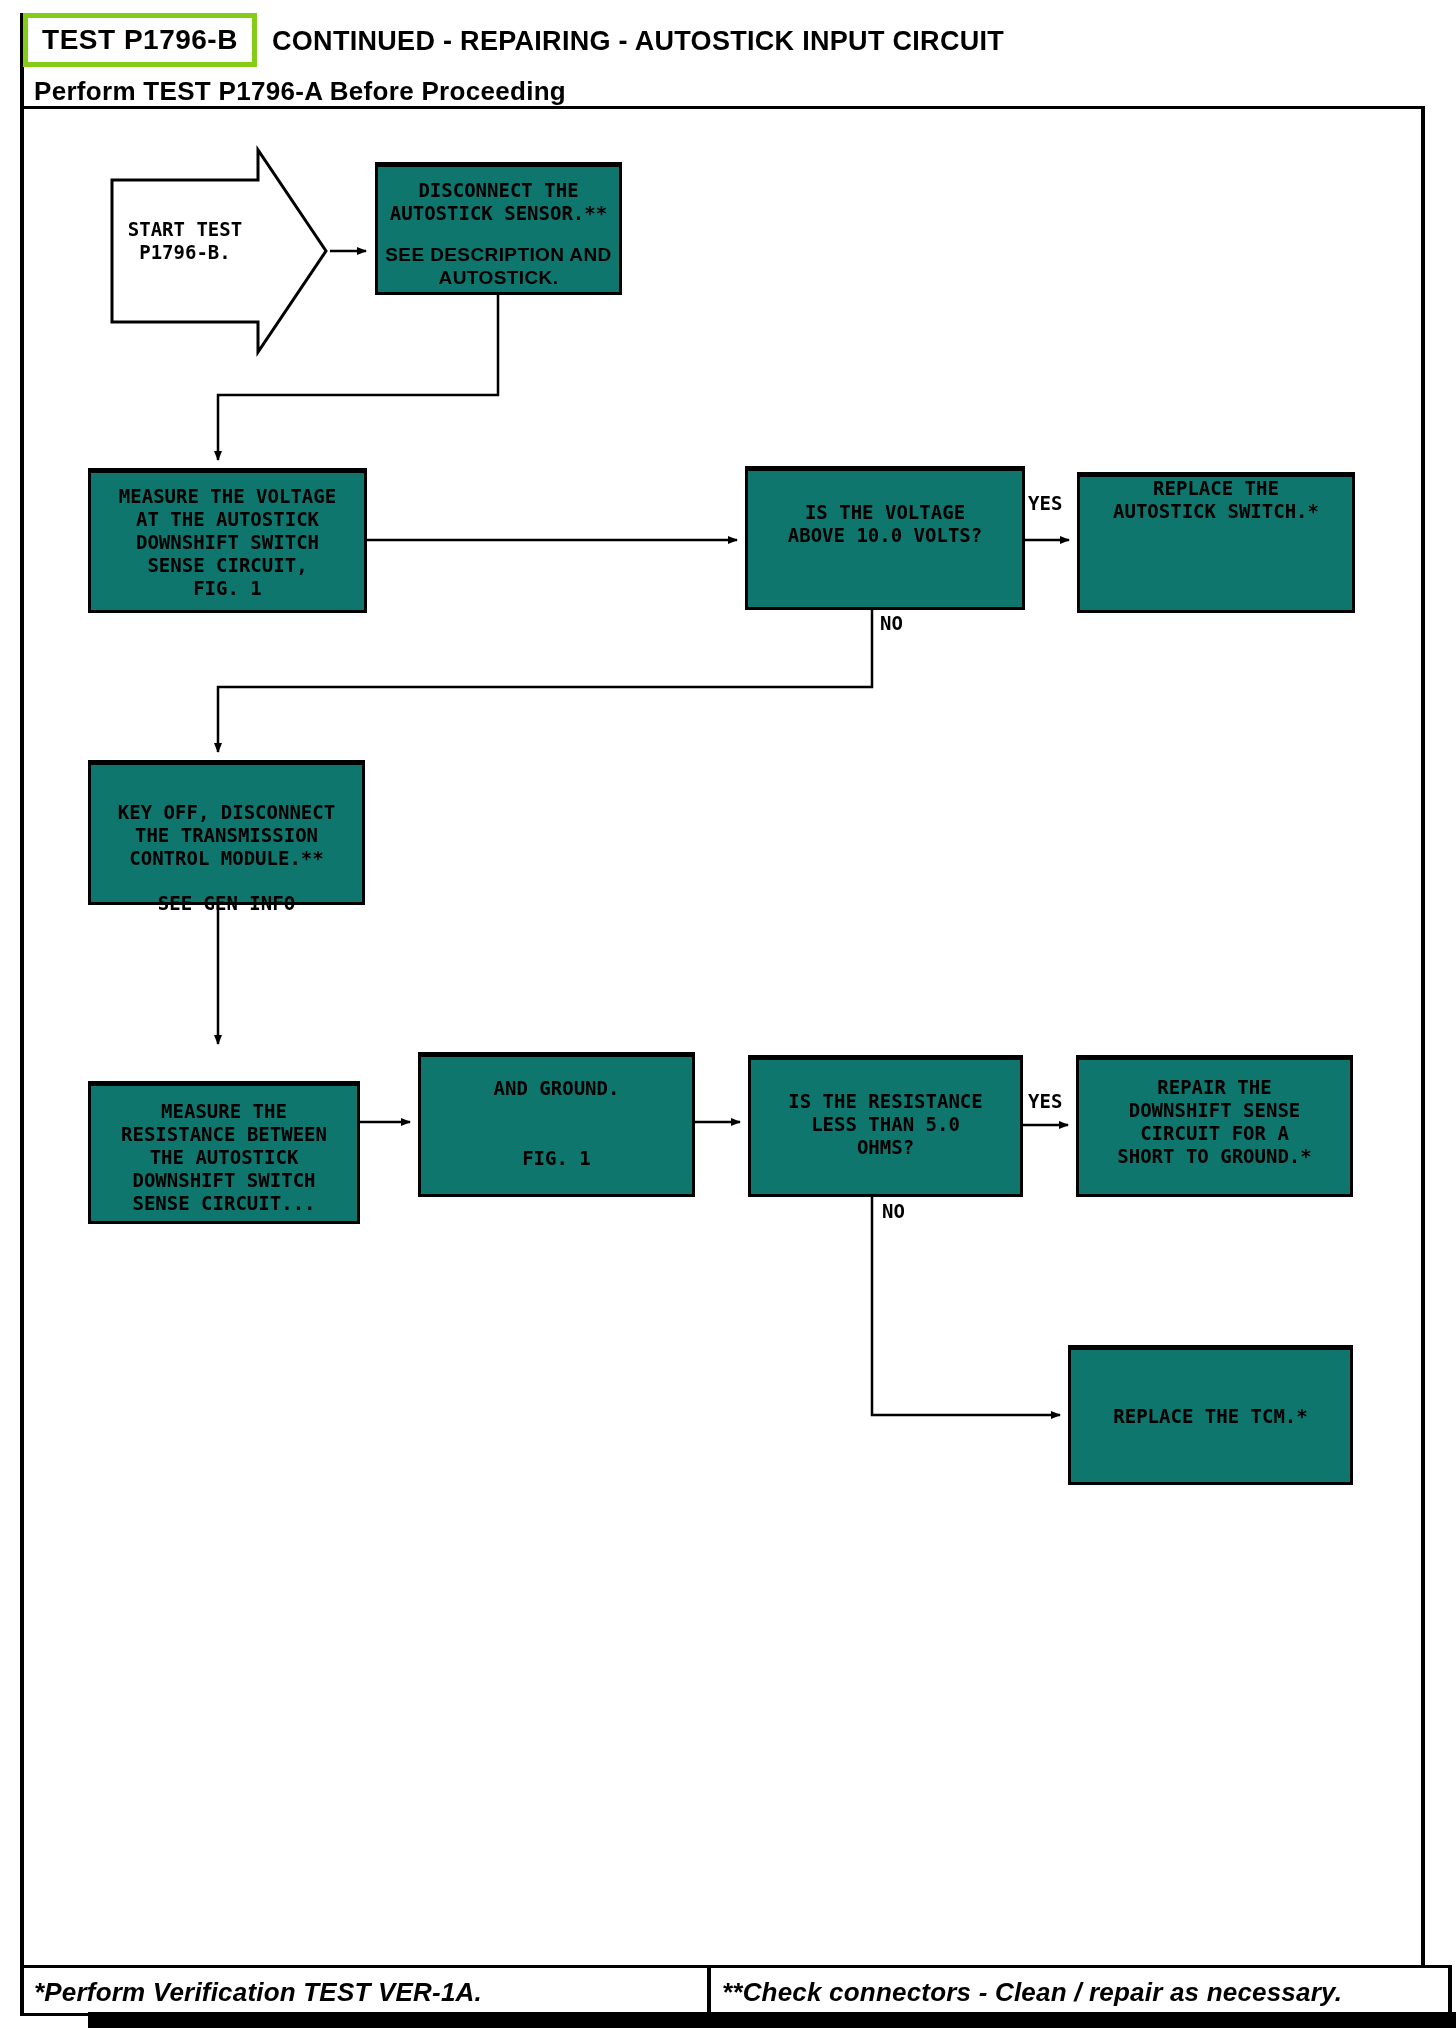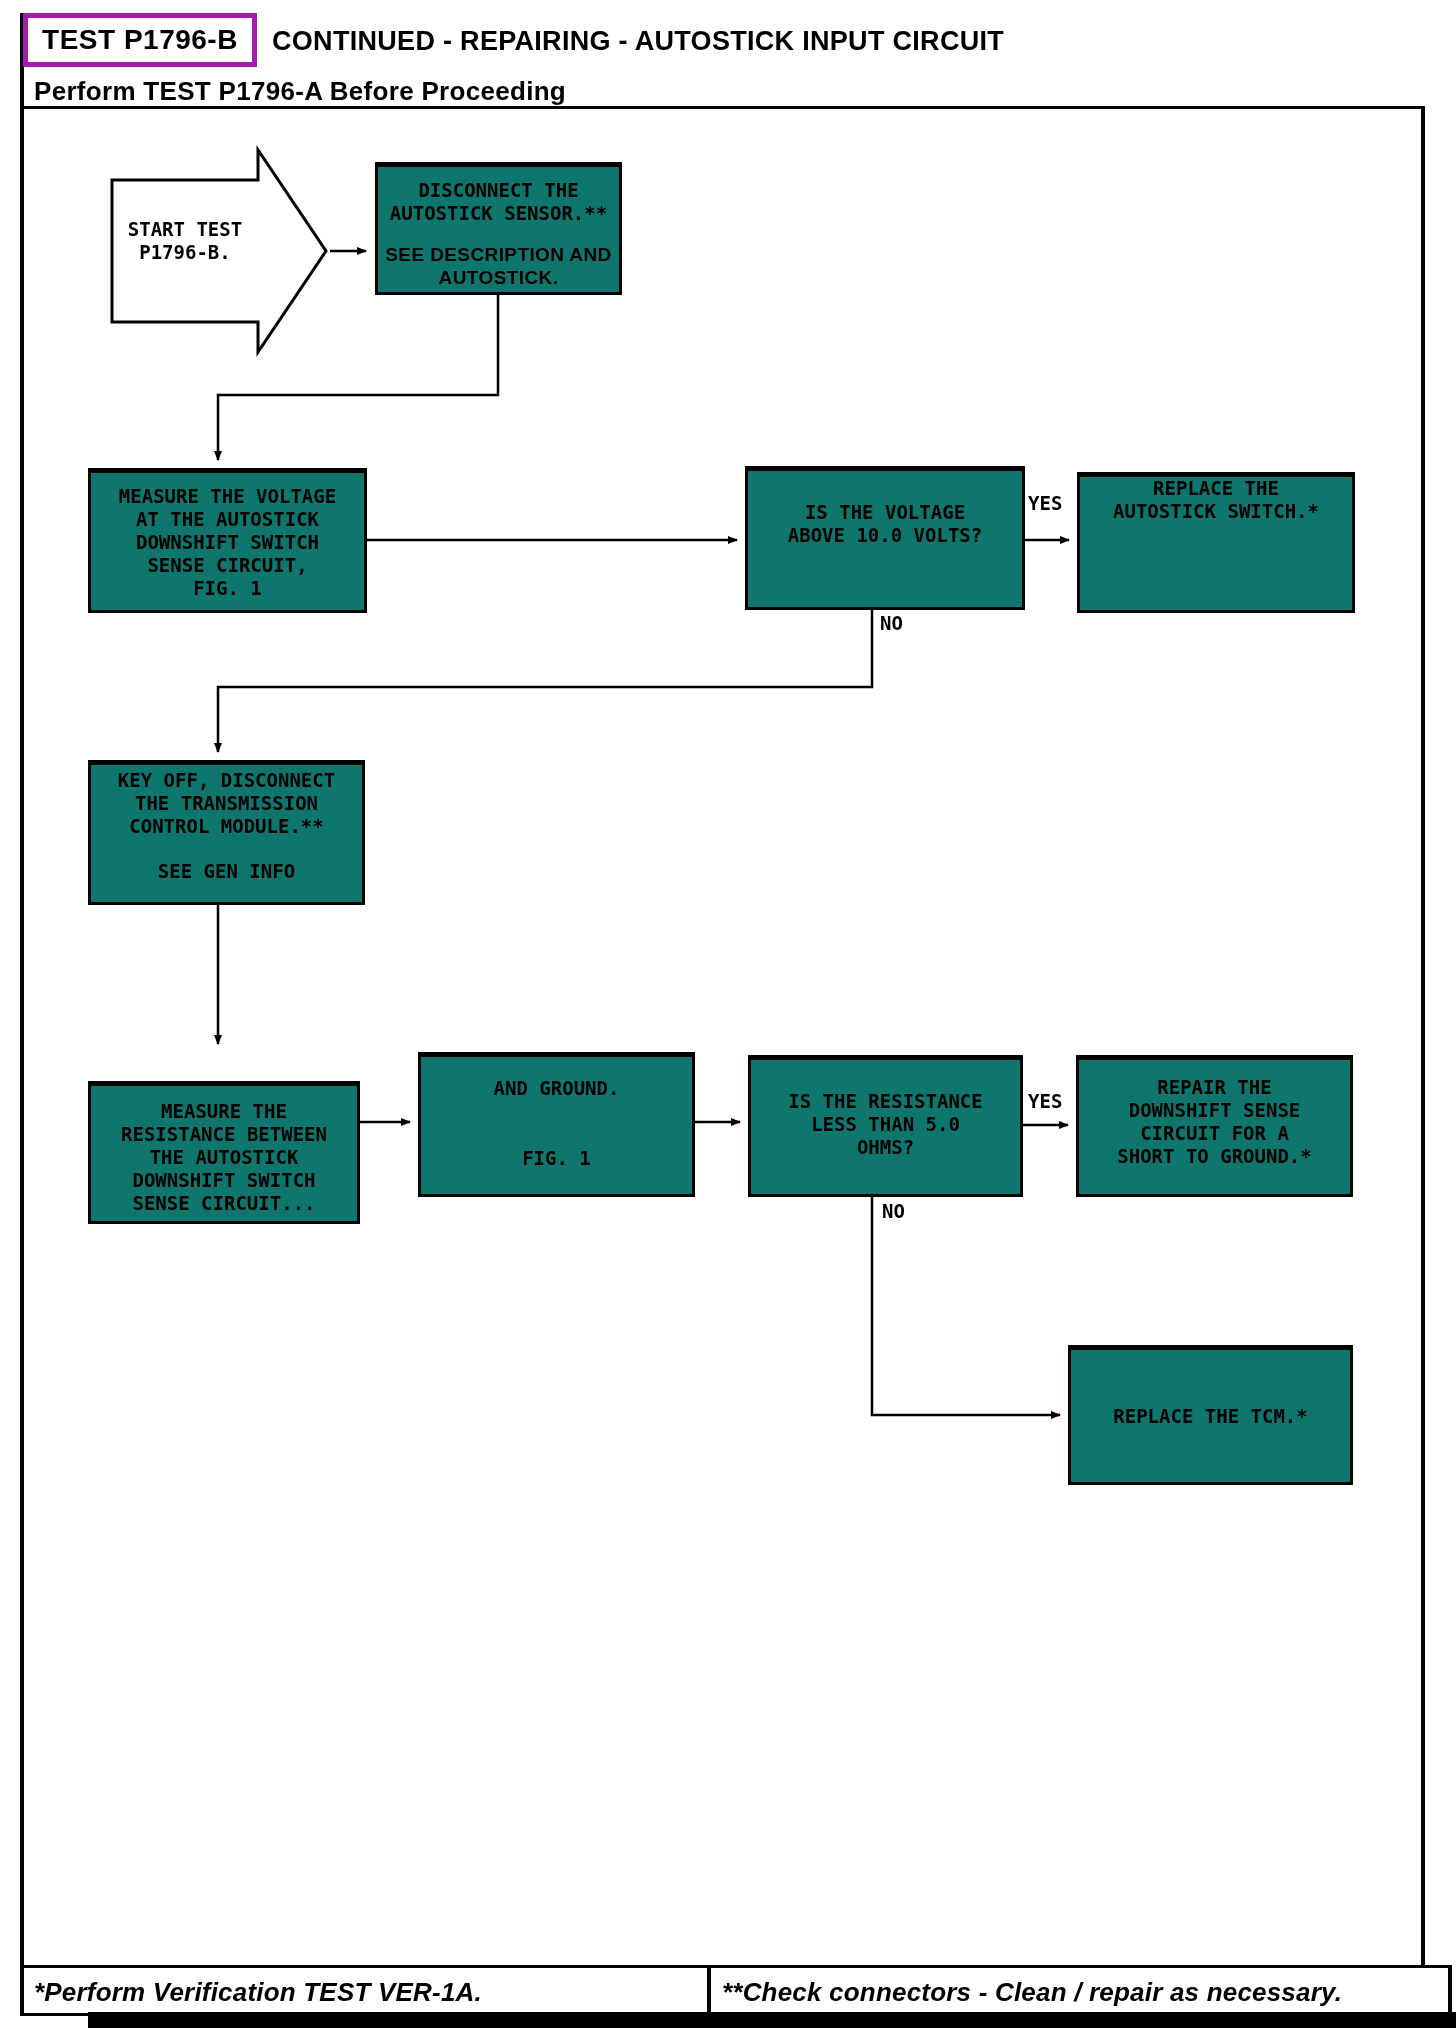--- a/index.html
+++ b/index.html
@@ -2,31 +2,31 @@
 <html><head>
 <meta charset="utf-8">
 <style>
   html,body{margin:0;padding:0;background:#fff;}
   .page{position:relative;width:1456px;height:2028px;background:#fff;overflow:hidden;
         font-family:"Liberation Sans",sans-serif;color:#000;}
   
   .rule{position:absolute;background:#000;}
   
   .testid-box{position:absolute;left:23px;top:13px;width:234px;height:54px;
-      border:5px solid #a21caf;box-sizing:border-box;display:flex;align-items:center;justify-content:center;}
+      border:5px solid #84cc16;box-sizing:border-box;display:flex;align-items:center;justify-content:center;}
   .testid-box span{font-weight:bold;font-size:28px;letter-spacing:0.5px;}
   .hdr-title{position:absolute;left:272px;top:26px;font-weight:bold;font-size:27px;letter-spacing:0.3px;}
   .hdr-sub{position:absolute;left:34px;top:76px;font-weight:bold;font-size:26px;letter-spacing:0.3px;}
   
   .fbox{position:absolute;border:3px solid #000;border-top-width:5px;background:#0f766e;
         box-sizing:border-box;text-align:center;}
   .ln{font-family:"DejaVu Sans Mono","Liberation Mono",monospace;font-weight:bold;
       font-size:19px;line-height:23px;white-space:nowrap;}
   .ln.sans{font-family:"Liberation Sans",sans-serif;font-size:19px;letter-spacing:0.4px;} .gap18{height:18px;} .gap22{height:22px;} .gap47{height:47px;}
-  .pt12{padding-top:12px;} .pt14{padding-top:14px;margin-top:29px;} .pt18{padding-top:4px;} .pt20{padding-top:20px;}
+  .pt12{padding-top:12px;} .pt14{padding-top:14px;margin-top:29px;} .pt18{padding-top:36px;} .pt20{padding-top:20px;}
   .pt24{padding-top:16px;} .pt30{padding-top:30px;} .pt34{}
   .center-v{display:flex;align-items:center;justify-content:center;}
   .startxt{position:absolute;left:112px;top:218px;width:146px;text-align:center;}
   .flabel{position:absolute;font-family:"DejaVu Sans Mono","Liberation Mono",monospace;
           font-weight:bold;font-size:19px;}
   
   .flowsvg{position:absolute;left:0;top:0;}
   
   .ft{position:absolute;font-weight:bold;font-style:italic;font-size:26px;letter-spacing:0.2px;}
 </style>

